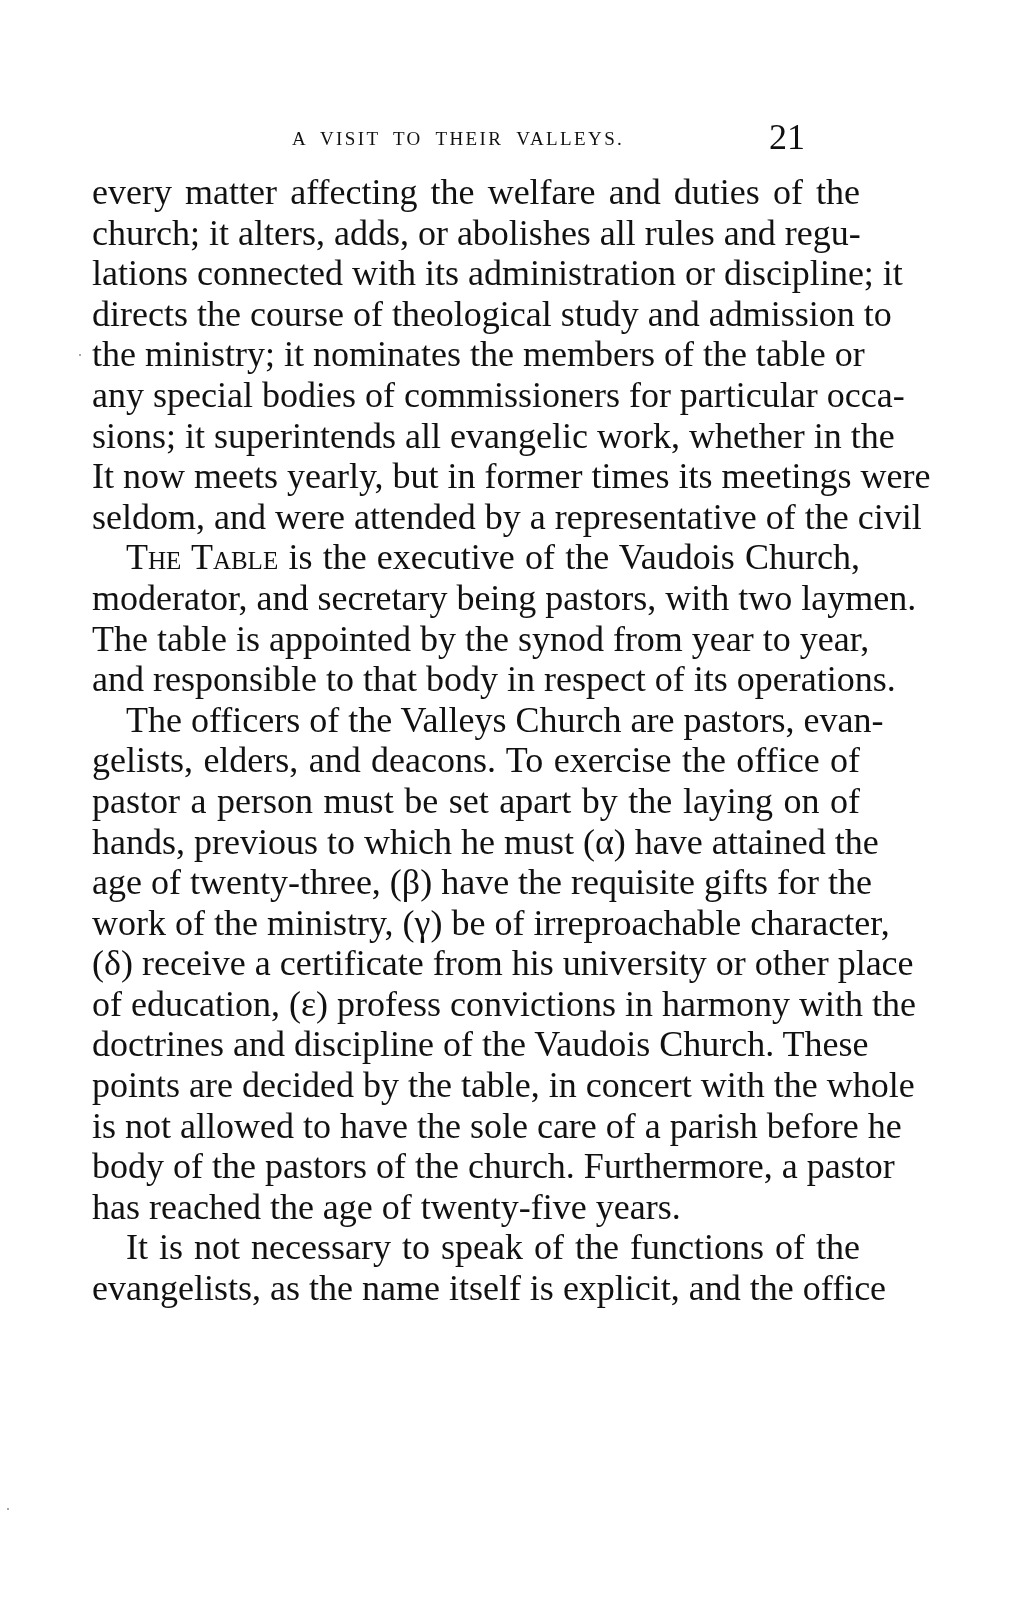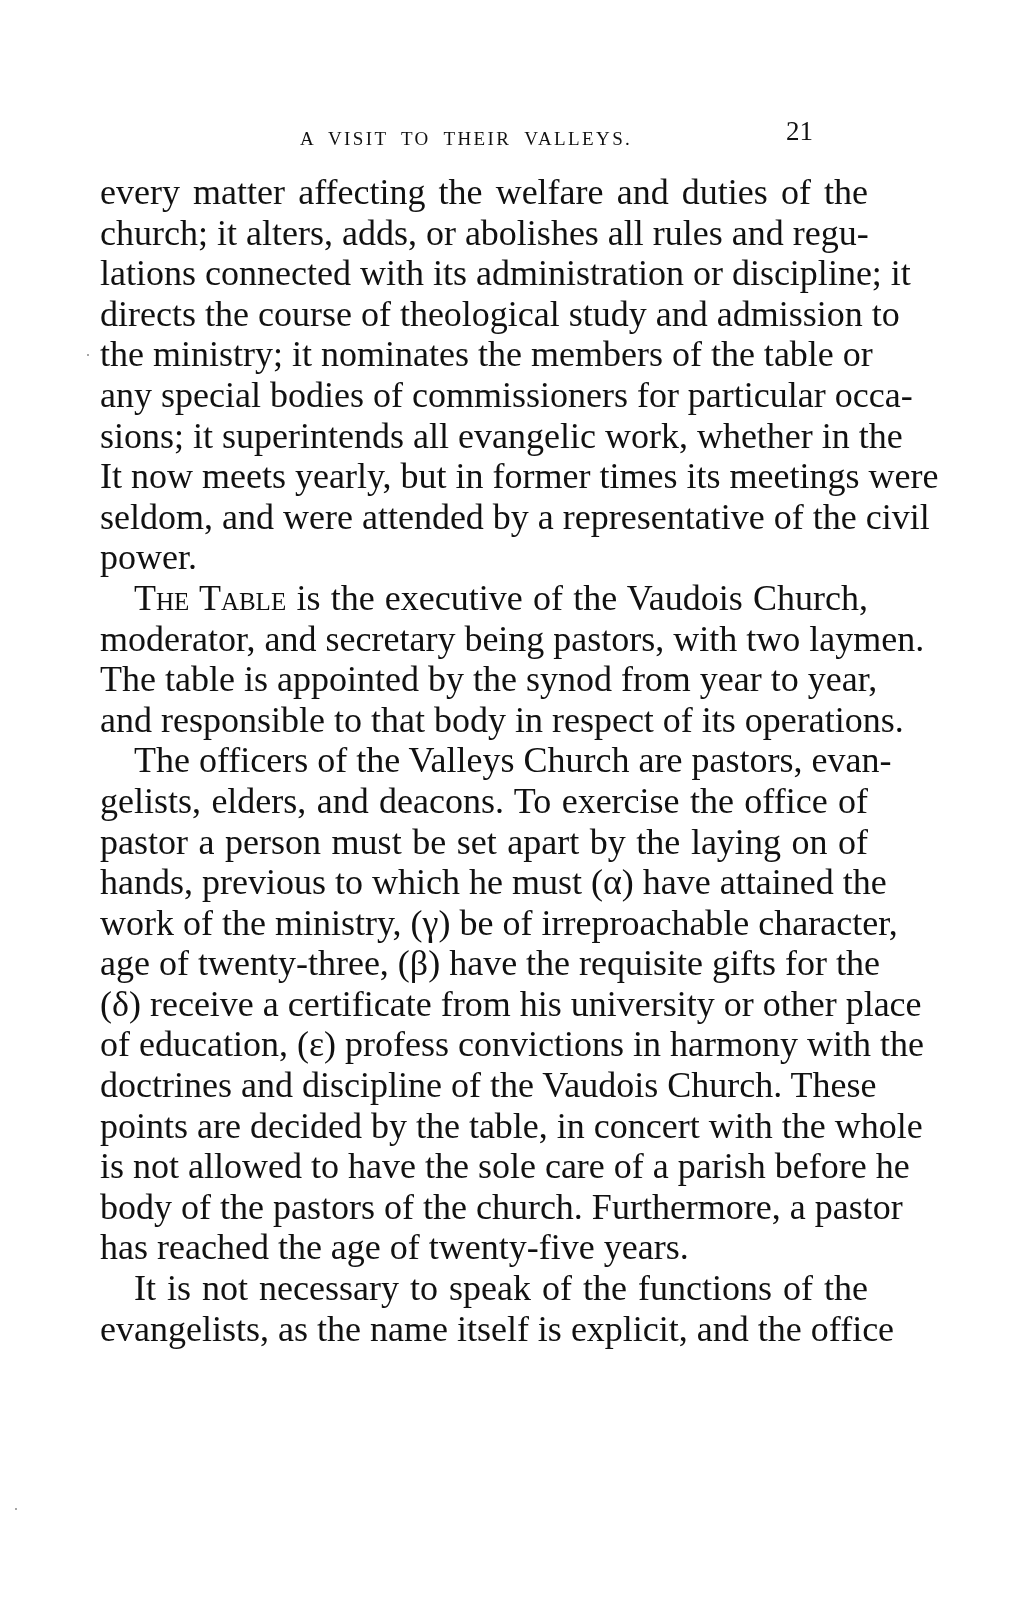--- a/index.html
+++ b/index.html
@@ -1,29 +1,29 @@
 <!DOCTYPE html>
 <html><head>
 <meta charset="utf-8">
 <style>
   html, body { margin: 0; padding: 0; background: #ffffff; }
   body {
     width: 1011px; height: 1607px; position: relative; overflow: hidden;
     font-family: "Liberation Serif", "DejaVu Serif", serif;
     color: #111111;
   }
-  .page { position: absolute; left: 0; top: 0; width: 957px; height: 1607px; margin-left: 8px; }
+  .page { position: absolute; left: 0; top: 0; width: 957px; height: 1607px; }
   .running-head {
     position: absolute; left: 292px; top: 128px;
     font-size: 19px; letter-spacing: 2.4px; text-transform: uppercase;
     word-spacing: 6px;
   }
   .page-number {
     position: absolute; right: 152px; top: 116px;
-    font-size: 27px;
+    font-size: 36px;
   }
   .body-text {
     position: absolute; left: 92px; top: 172px; width: 768px;
     font-size: 36px; line-height: 40.6px;
   }
   .line {
     display: block; white-space: nowrap; text-align: justify;
     text-align-last: justify; height: 40.6px;
   }
   .line.last { text-align-last: left; }
@@ -43,37 +43,36 @@
     <div>
       <span class="line">every matter affecting the welfare and duties of the</span>
       <span class="line">church; it alters, adds, or abolishes all rules and regu-</span>
       <span class="line">lations connected with its administration or discipline; it</span>
       <span class="line">directs the course of theological study and admission to</span>
       <span class="line">the ministry; it nominates the members of the table or</span>
       <span class="line">any special bodies of commissioners for particular occa-</span>
       <span class="line">sions; it superintends all evangelic work, whether in the</span>
       <span class="line">It now meets yearly, but in former times its meetings were</span>
       <span class="line">seldom, and were attended by a representative of the civil</span>
-      <span class="line last">power.</span>
     </div>
 
     <div>
       <span class="line indent"><span class="smallcaps">The Table</span><span> is the executive of the Vaudois Church,</span></span>
       <span class="line">moderator, and secretary being pastors, with two laymen.</span>
       <span class="line italic-mix">The table is appointed by the synod from year to year,</span>
       <span class="line last">and responsible to that body in respect of its operations.</span>
     </div>
 
     <div>
       <span class="line indent">The officers of the Valleys Church are pastors, evan-</span>
       <span class="line">gelists, elders, and deacons.  To exercise the office of</span>
       <span class="line">pastor a person must be set apart by the laying on of</span>
       <span class="line">hands, previous to which he must (α) have attained the</span>
+      <span class="line">age of twenty-three, (β) have the requisite gifts for the</span>
       <span class="line">work of the ministry, (γ) be of irreproachable character,</span>
-      <span class="line">age of twenty-three, (β) have the requisite gifts for the</span>
       <span class="line">(δ) receive a certificate from his university or other place</span>
       <span class="line">of education, (ε) profess convictions in harmony with the</span>
       <span class="line">doctrines and discipline of the Vaudois Church.  These</span>
       <span class="line">points are decided by the table, in concert with the whole</span>
       <span class="line">is not allowed to have the sole care of a parish before he</span>
       <span class="line">body of the pastors of the church.  Furthermore, a pastor</span>
       <span class="line last">has reached the age of twenty-five years.</span>
     </div>
 
     <div>

